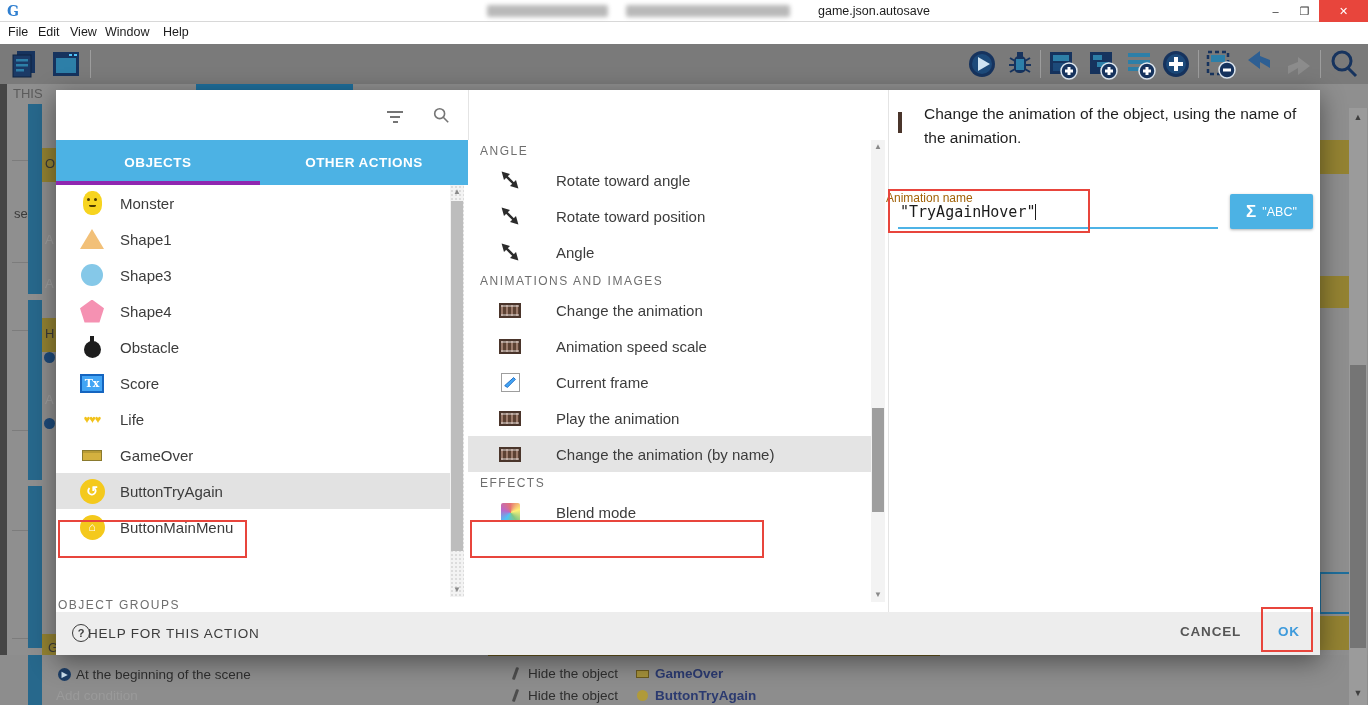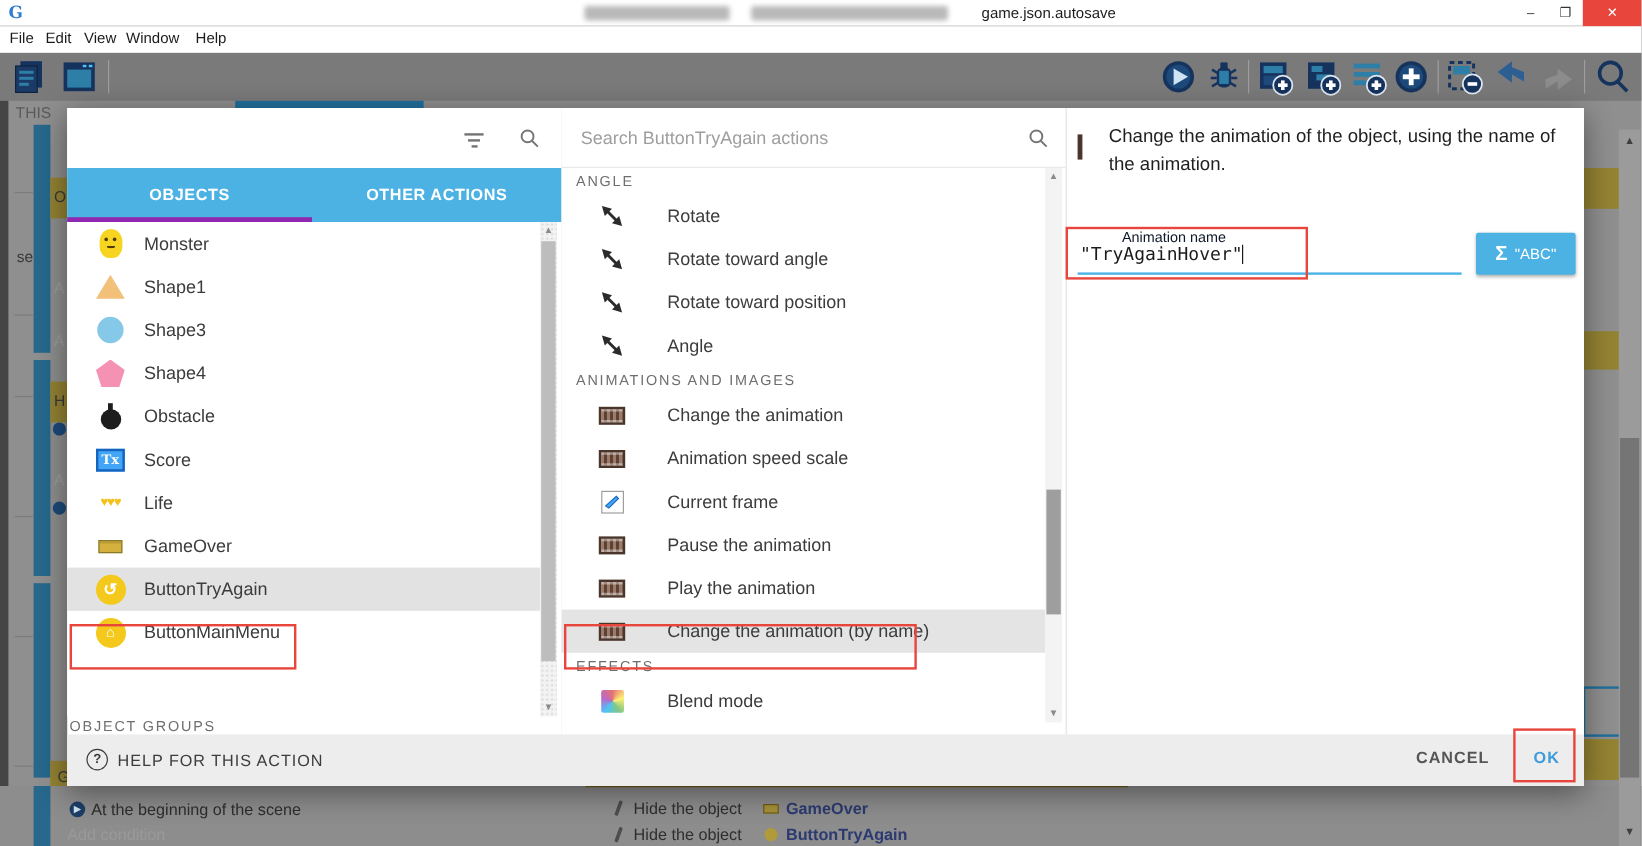--- a/index.html
+++ b/index.html
@@ -83,32 +83,32 @@
   .act-row.selected { background:#e4e4e4; }
   .act-icon { position:absolute; left:30px; width:24px; height:24px; display:flex; align-items:center; justify-content:center; }
   .act-label { position:absolute; left:88px; font-size:15px; color:#3c3c3c; }
   .sec-row { height:22px; display:flex; align-items:center; padding-left:12px; }
   .mp-scroll { left:815px; top:50px; width:14px; height:462px; background:#f3f3f3; }
   .mp-thumb { left:1px; top:268px; width:12px; height:104px; background:#9e9e9e; }
 
   
   .desc-icon { left:842px; top:24px; }
   .desc-text { left:868px; top:12px; width:392px; font-size:15.5px; line-height:24px; color:#1f1f1f; }
-  .field-label { left:879px; top:101px; font-size:12px; color:#0f172a; }
+  .field-label { left:830px; top:101px; font-size:12px; color:#a16207; }
   .field-value { left:844px; top:113px; font-family:"DejaVu Sans Mono", monospace; font-size:15px; color:#1b1b1b; }
   .cursor-bar { display:inline-block; width:1px; height:16px; background:#1b1b1b; vertical-align:-3px; }
   .field-underline { left:842px; top:137px; width:320px; height:2px; background:#4db3e6; }
   .expr-btn { left:1174px; top:104px; width:83px; height:35px; background:#4cb2e4; border-radius:2px; box-shadow:0 1px 3px rgba(0,0,0,.3); color:#fff; display:flex; align-items:center; justify-content:center; gap:6px; }
   .expr-sigma { font-size:17px; font-weight:bold; }
   .expr-abc { font-size:12.5px; }
 
   
   .dlg-footer { left:0; top:522px; width:1264px; height:43px; background:#ededed; }
   .help-circle { left:16px; top:12px; width:18px; height:18px; border:1.7px solid #3c3c3c; border-radius:50%; text-align:center; line-height:16px; font-size:11px; font-weight:bold; color:#3c3c3c; }
-  .help-label { left:42px; top:14px; font-size:13.5px; letter-spacing:.8px; color:#3c3c3c; }
+  .help-label { left:32px; top:14px; font-size:13.5px; letter-spacing:.8px; color:#3c3c3c; }
   .btn-text { top:12px; font-size:13.5px; font-weight:bold; letter-spacing:.8px; }
 
   
   .red-box { border:2px solid #e8453c; z-index:30; pointer-events:none; }
 
   
   .film { width:22px; height:15px; border:2px solid #4a352b; background:repeating-linear-gradient(90deg,#9c7b6b 0 2px,#5d4233 2px 5px); box-shadow:inset 0 2px 0 rgba(255,255,255,.4), inset 0 -2px 0 rgba(255,255,255,.4); }
   .tri { width:0; height:0; border-left:12px solid transparent; border-right:12px solid transparent; border-bottom:20px solid #f2c078; }
   .sq { width:21px; height:21px; background:#b8d98d; }
   .circ { width:22px; height:22px; border-radius:50%; background:#85c8e8; }
@@ -373,41 +373,26 @@
     </div>
 
     <div class="abs lp-scroll dotted-gutter">
       <div class="abs sb-arrow" style="top:2px;">▲</div>
       <div class="abs lp-thumb"></div>
       <div class="abs sb-arrow" style="top:400px;">▼</div>
     </div>
     <div class="abs sec-header groups-header">OBJECT GROUPS</div>
 
     <div class="abs panel-divider" style="left:412px;"></div>
-    <div class="abs m-search">
-      <input class="search-input" style="left: 16px; width: 330px;" placeholder="Search ButtonTryAgain actions">
-      <svg class="abs mag" style="left:388px;top:16px;" viewBox="0 0 20 20">
-        <circle cx="8.5" cy="8.5" r="5.5" fill="none" stroke="#757575" stroke-width="1.8"></circle>
-          <line x1="12.5" y1="12.5" x2="18" y2="18" stroke="#757575" stroke-width="1.8"></line>
-      </svg>
-    </div>
 
     <div class="abs act-list">
       <div class="sec-row">
           <span class="sec-header">ANGLE</span>
         </div>
 
-      <div class="act-row">
-        <svg class="act-icon" viewBox="0 0 20 20">
-            <line x1="5" y1="5" x2="15" y2="15" stroke="#2b2b2b" stroke-width="2"></line>
-            <polygon points="3,3 10,5 5,10" fill="#2b2b2b"></polygon>
-            <polygon points="17,17 10,15 15,10" fill="#2b2b2b"></polygon>
-          </svg>
-        <span class="act-label">Rotate</span>
-      </div>
       <div class="act-row">
         <svg class="act-icon" viewBox="0 0 20 20">
             <line x1="5" y1="5" x2="15" y2="15" stroke="#2b2b2b" stroke-width="2"></line>
             <polygon points="3,3 10,5 5,10" fill="#2b2b2b"></polygon>
             <polygon points="17,17 10,15 15,10" fill="#2b2b2b"></polygon>
           </svg>
         <span class="act-label">Rotate toward angle</span>
       </div>
       <div class="act-row">
         <svg class="act-icon" viewBox="0 0 20 20">
@@ -447,26 +432,20 @@
             <span class="curframe"><svg viewBox="0 0 19 19" width="17" height="17">
                 <path d="M3 13 L13 4 L15 6 L6 15 Z" fill="#42a5f5" stroke="#1565c0" stroke-width="1"></path>
               </svg></span>
           </span>
         <span class="act-label">Current frame</span>
       </div>
       <div class="act-row">
         <span class="act-icon">
             <span class="film"></span>
           </span>
-        <span class="act-label">Pause the animation</span>
-      </div>
-      <div class="act-row">
-        <span class="act-icon">
-            <span class="film"></span>
-          </span>
         <span class="act-label">Play the animation</span>
       </div>
       <div class="act-row selected">
         <span class="act-icon">
             <span class="film"></span>
           </span>
         <span class="act-label">Change the animation (by name)</span>
       </div>
 
       <div class="sec-row">

